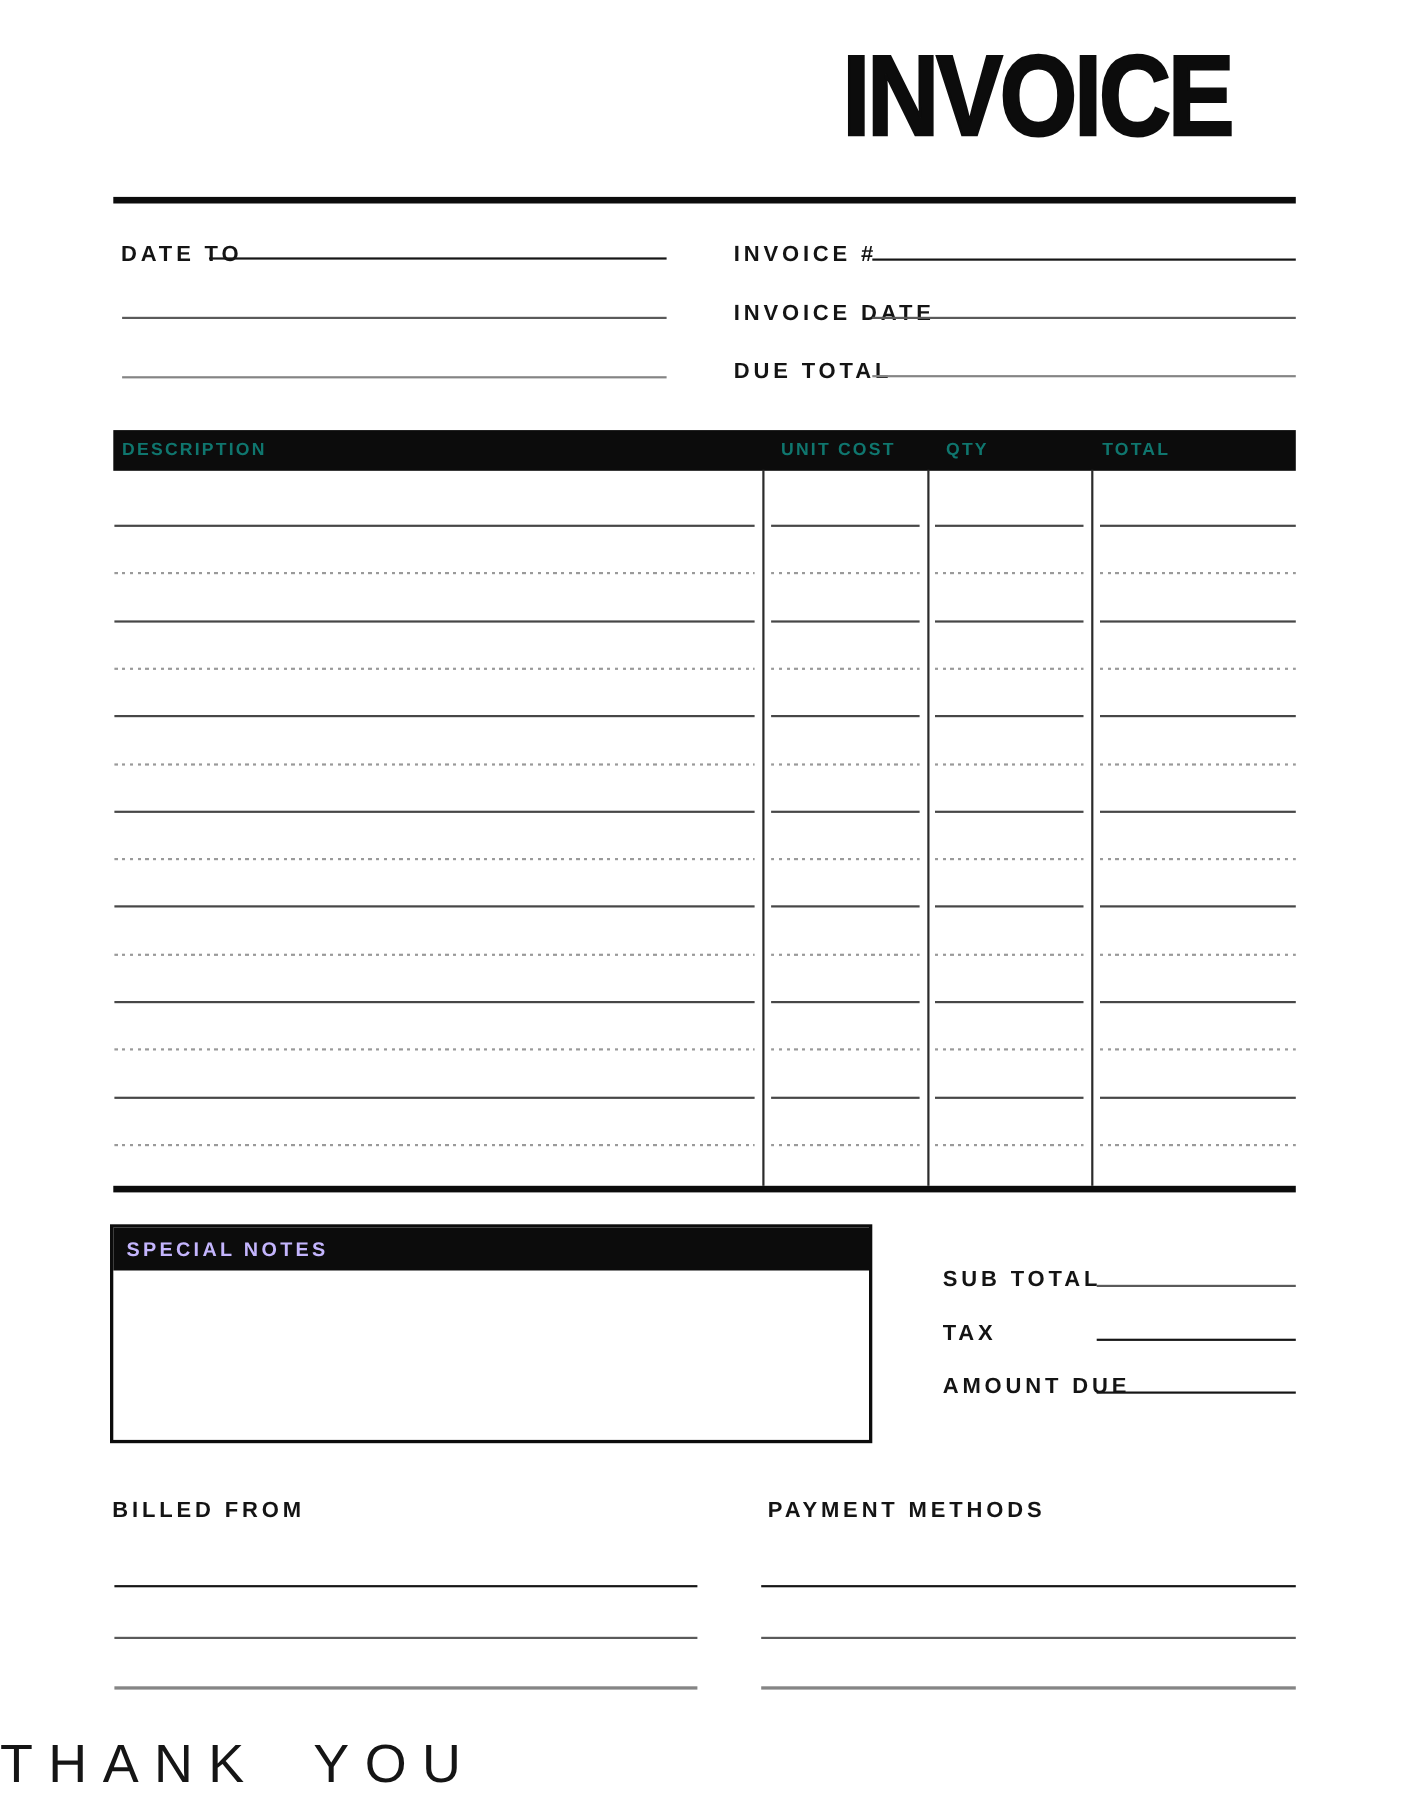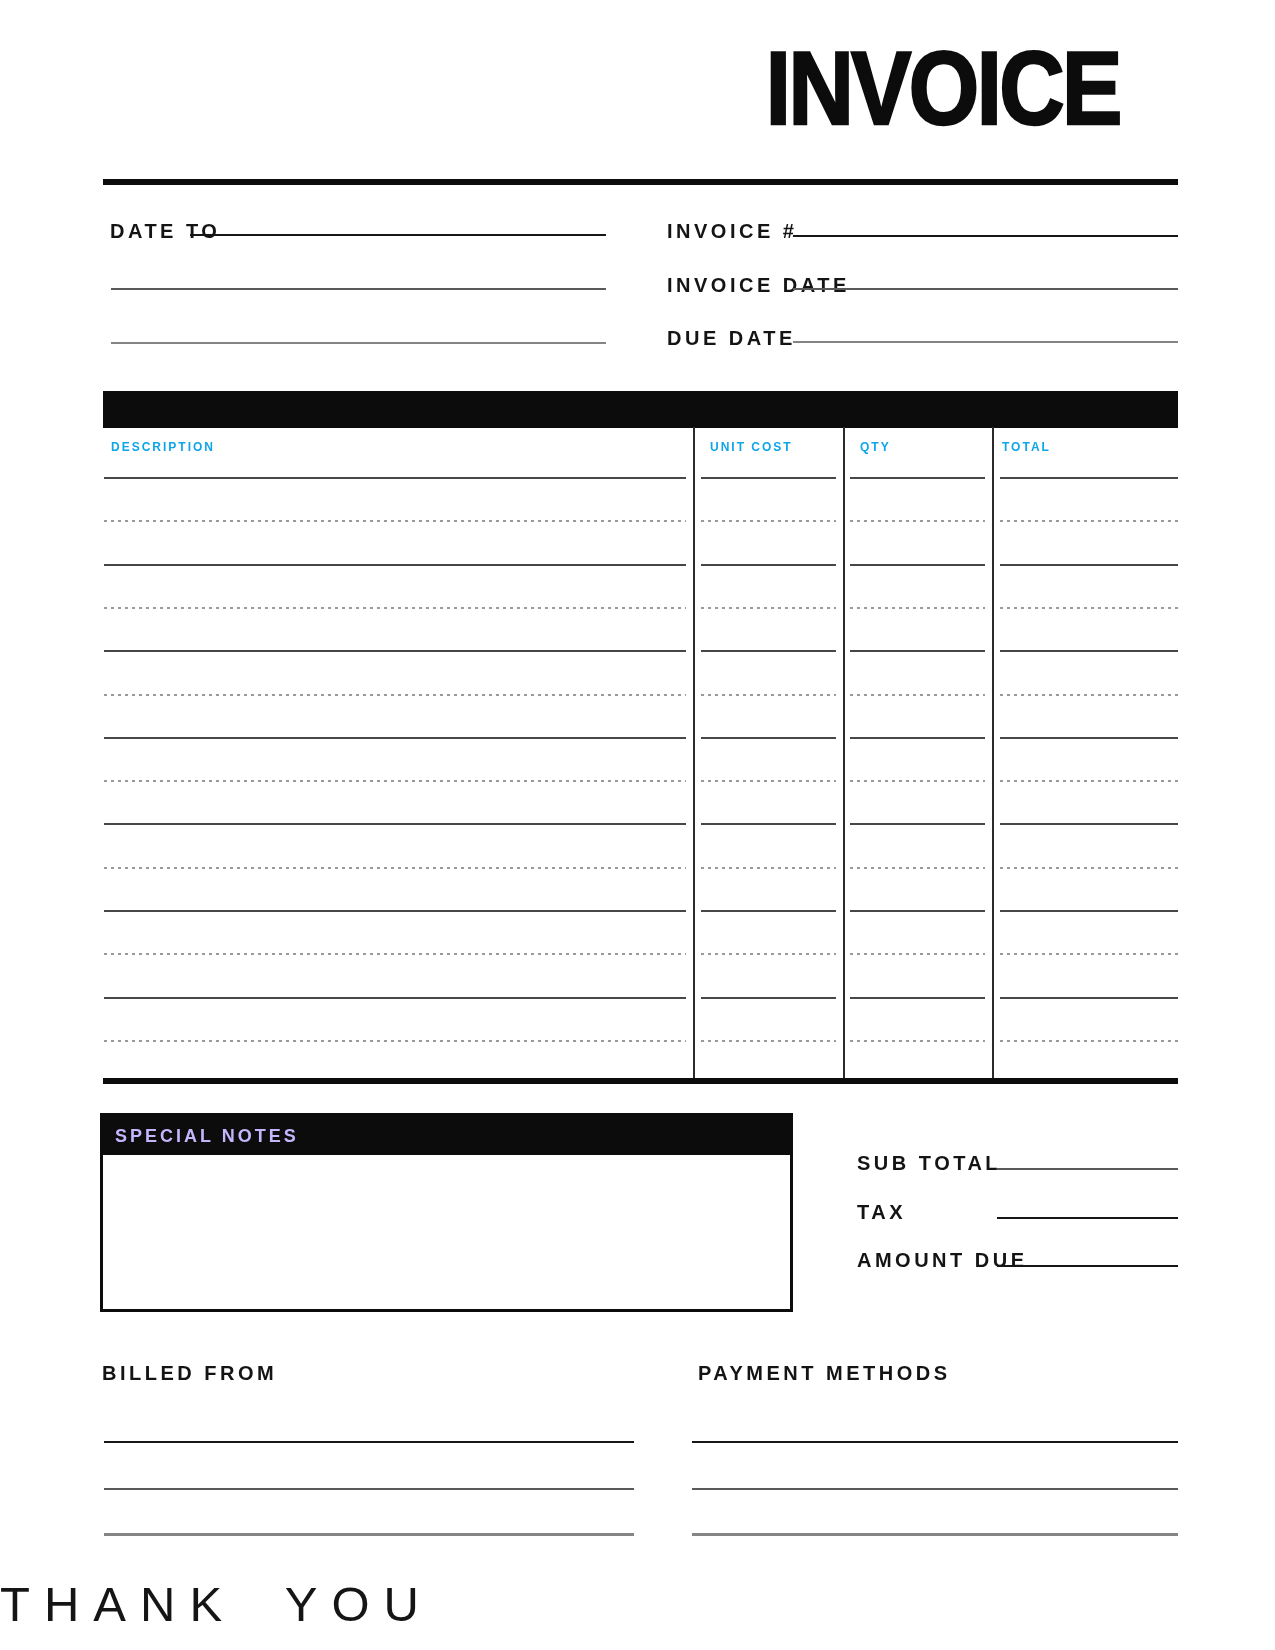--- a/index.html
+++ b/index.html
@@ -47,21 +47,21 @@
   .ink3{background:#858585;}
 
   
   .thead{
     position:absolute;
     left:103px;top:391px;width:1075px;height:37px;
     background:#0c0c0c;
   }
   .thead .col{
     position:absolute;top:0;height:37px;line-height:38px;
-    color:#0ea5e9;font-size:12px;font-weight:700;letter-spacing:2px;white-space:nowrap;margin-top:37px;
+    color:#0f766e;font-size:16px;font-weight:700;letter-spacing:2px;white-space:nowrap;
   }
   .col-desc{left:8px;}
   .col-unit{left:607px;}
   .col-qty{left:757px;}
   .col-total{left:899px;}
 
   .vdiv{position:absolute;top:427px;height:651px;width:2px;background:#2b2b2b;}
   .vdiv-1{left:693px;}
   .vdiv-2{left:843px;}
   .vdiv-3{left:992px;}
@@ -122,21 +122,21 @@
   <div class="fline ink1" style="left:190px;top:234px;width:416px;"></div>
   <div class="fline ink2" style="left:111px;top:288px;width:495px;"></div>
   <div class="fline ink3" style="left:111px;top:342px;width:495px;"></div>
 
   <div class="lbl" style="left:667px;top:220px;">INVOICE #</div>
   <div class="fline ink1" style="left:793px;top:235px;width:385px;"></div>
 
   <div class="lbl" style="left:667px;top:274px;">INVOICE DATE</div>
   <div class="fline ink2" style="left:793px;top:288px;width:385px;"></div>
 
-  <div class="lbl" style="left:667px;top:327px;">DUE DATE</div>
+  <div class="lbl" style="left:667px;top:327px;">DUE TOTAL</div>
   <div class="fline ink3" style="left:793px;top:341px;width:385px;"></div>
 
   <div class="thead">
     <div class="col col-desc">DESCRIPTION</div>
     <div class="col col-unit">UNIT COST</div>
     <div class="col col-qty">QTY</div>
     <div class="col col-total">TOTAL</div>
   </div>
 
   <div class="vdiv vdiv-1"></div>

